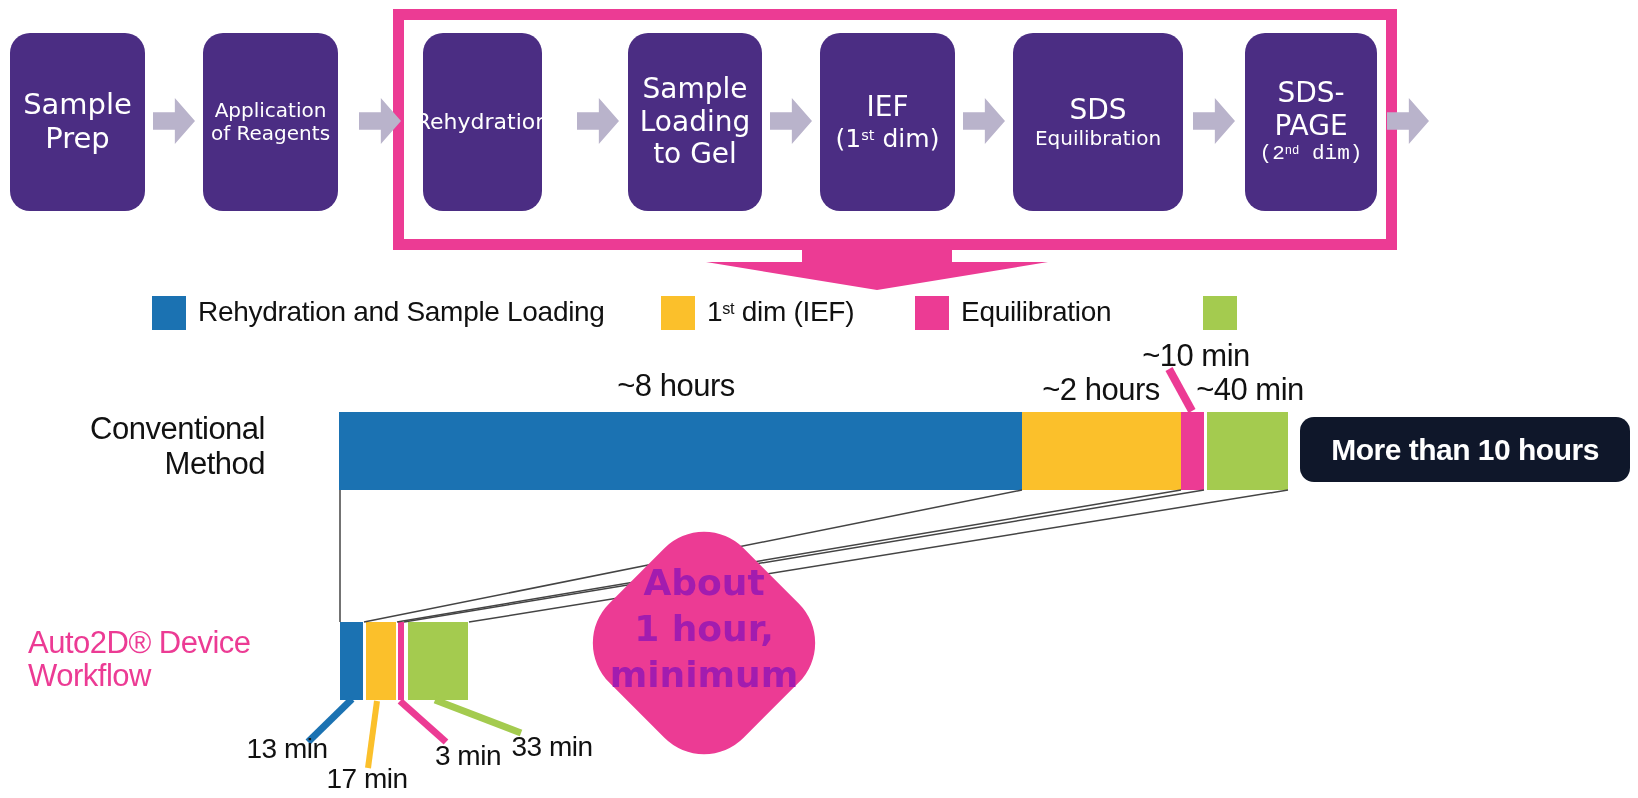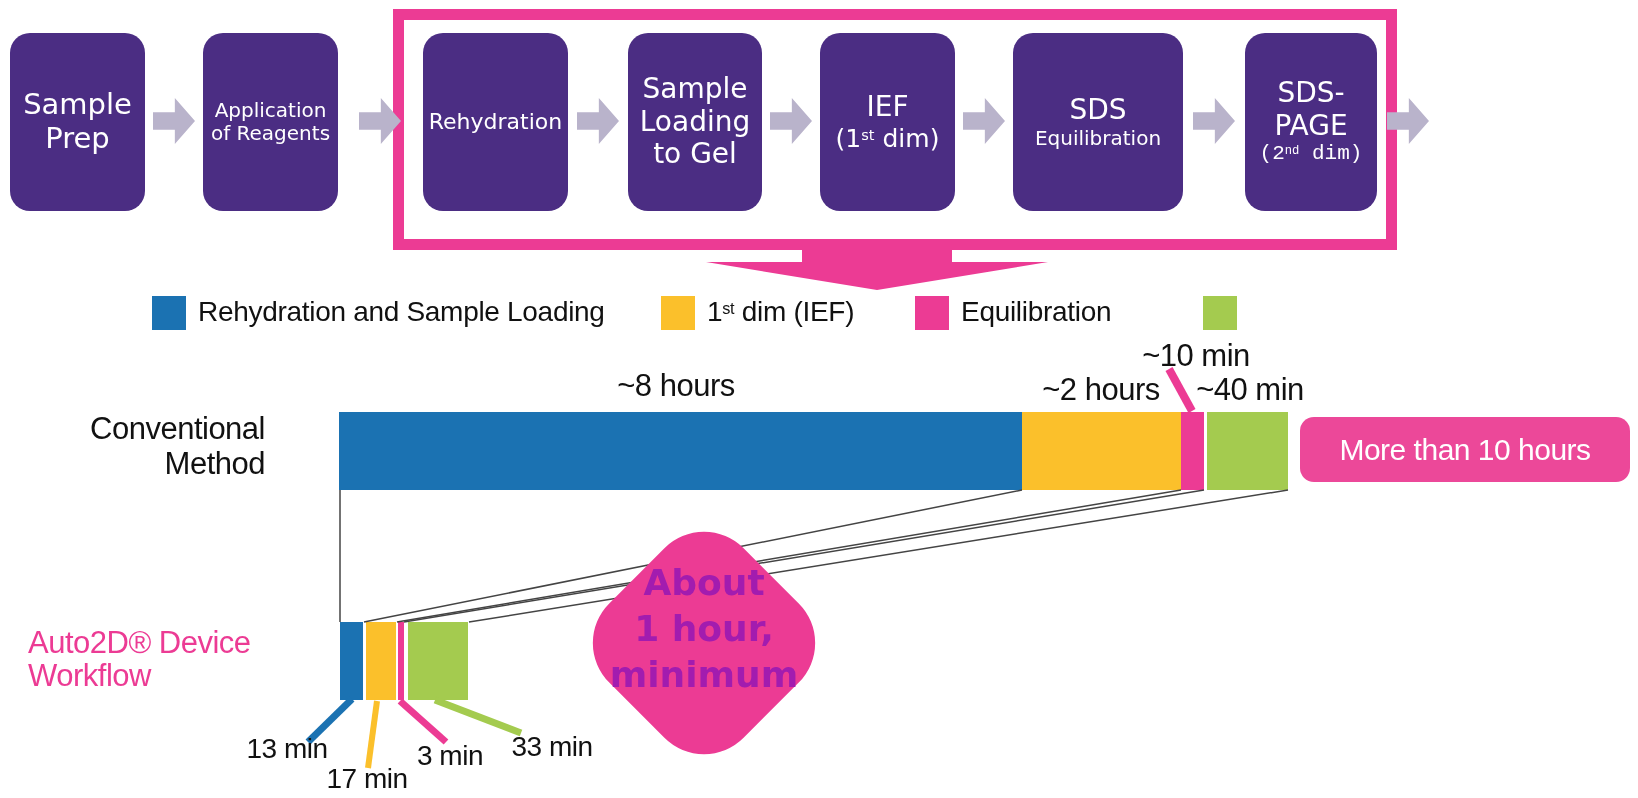--- a/index.html
+++ b/index.html
@@ -5,21 +5,21 @@
   html,body{margin:0;padding:0;background:#fff;}
   #stage{position:relative;width:1638px;height:798px;background:#fff;overflow:hidden;
          font-family:"Liberation Sans",sans-serif;color:#111;}
 
   
   .fbox{position:absolute;top:33px;height:178px;background:#4b2d83;border-radius:20px;
         color:#fff;display:flex;flex-direction:column;align-items:center;justify-content:center;
         text-align:center;font-family:"DejaVu Sans",sans-serif;line-height:1.16;z-index:2;}
   #s1{left:10px;width:135px;font-size:29px;}
   #s2{left:203px;width:135px;font-size:20px;}
-  #s3{left:423px;width:145px;font-size:22px;}
+  #s3{left:423px;width:119px;font-size:22px;}
   #s4{left:628px;width:134px;font-size:28px;}
   #s5{left:820px;width:135px;font-size:28px;}
   #s5 .sub{font-size:25px;}
   #s6{left:1013px;width:170px;font-size:28px;}
   #s6 .sub{font-size:20px;}
   #s7{left:1245px;width:132px;font-size:28px;}
   #s7 .sub{font-size:21px;font-family:Liberation Mono, monospace;}
   #s8{left:1440px;width:130px;font-size:23px;}
   .sup{font-size:0.58em;position:relative;top:-0.45em;}
 
@@ -50,31 +50,31 @@
   #ab4{left:408px;width:60px;background:#a4cb4f;}
 
   .tlabel{position:absolute;transform:translateX(-50%);white-space:nowrap;z-index:6;
           letter-spacing:-0.5px;}
   #t8h{left:676px;top:368px;font-size:31px;}
   #t2h{left:1101px;top:372px;font-size:31px;}
   #t10m{left:1176px;top:338px;font-size:31px;margin-left:20px;}
   #t40m{left:1250px;top:372px;font-size:31px;}
   #t13{left:287px;top:733px;font-size:28px;}
   #t17{left:367px;top:763px;font-size:28px;}
-  #t3{left:450px;top:740px;font-size:28px;}
+  #t3{left:468px;top:740px;font-size:28px;}
   #t33{left:552px;top:731px;font-size:28px;}
 
   #convlabel{position:absolute;left:60px;top:411px;width:205px;text-align:right;
              font-size:31px;line-height:35px;letter-spacing:-0.5px;z-index:2;}
   #autolabel{position:absolute;left:28px;top:626px;width:350px;text-align:left;
              font-weight:normal;color:#ec3b94;font-size:31px;line-height:33px;
              letter-spacing:-0.5px;z-index:2;}
 
-  #badge{position:absolute;left:1300px;top:417px;width:330px;height:65px;background:#ec4899;
-         border-radius:14px;color:#fff;font-weight:normal;font-size:30px;display:flex;
+  #badge{position:absolute;left:1300px;top:417px;width:330px;height:65px;background:#0f172a;
+         border-radius:14px;color:#fff;font-weight:bold;font-size:30px;display:flex;
          align-items:center;justify-content:center;z-index:2;letter-spacing:-0.5px;}
 
   #blob{position:absolute;left:609px;top:548px;width:190px;height:190px;background:#ec3b94;
         border-radius:56px;transform:rotate(45deg);z-index:5;}
   #callout{position:absolute;left:554px;top:560px;width:300px;text-align:center;z-index:6;
            color:#a21caf;font-family:"DejaVu Sans",sans-serif;font-weight:bold;
            font-size:36px;line-height:46px;}
 
   #lines{position:absolute;left:0;top:0;z-index:4;pointer-events:none;}
 </style>

